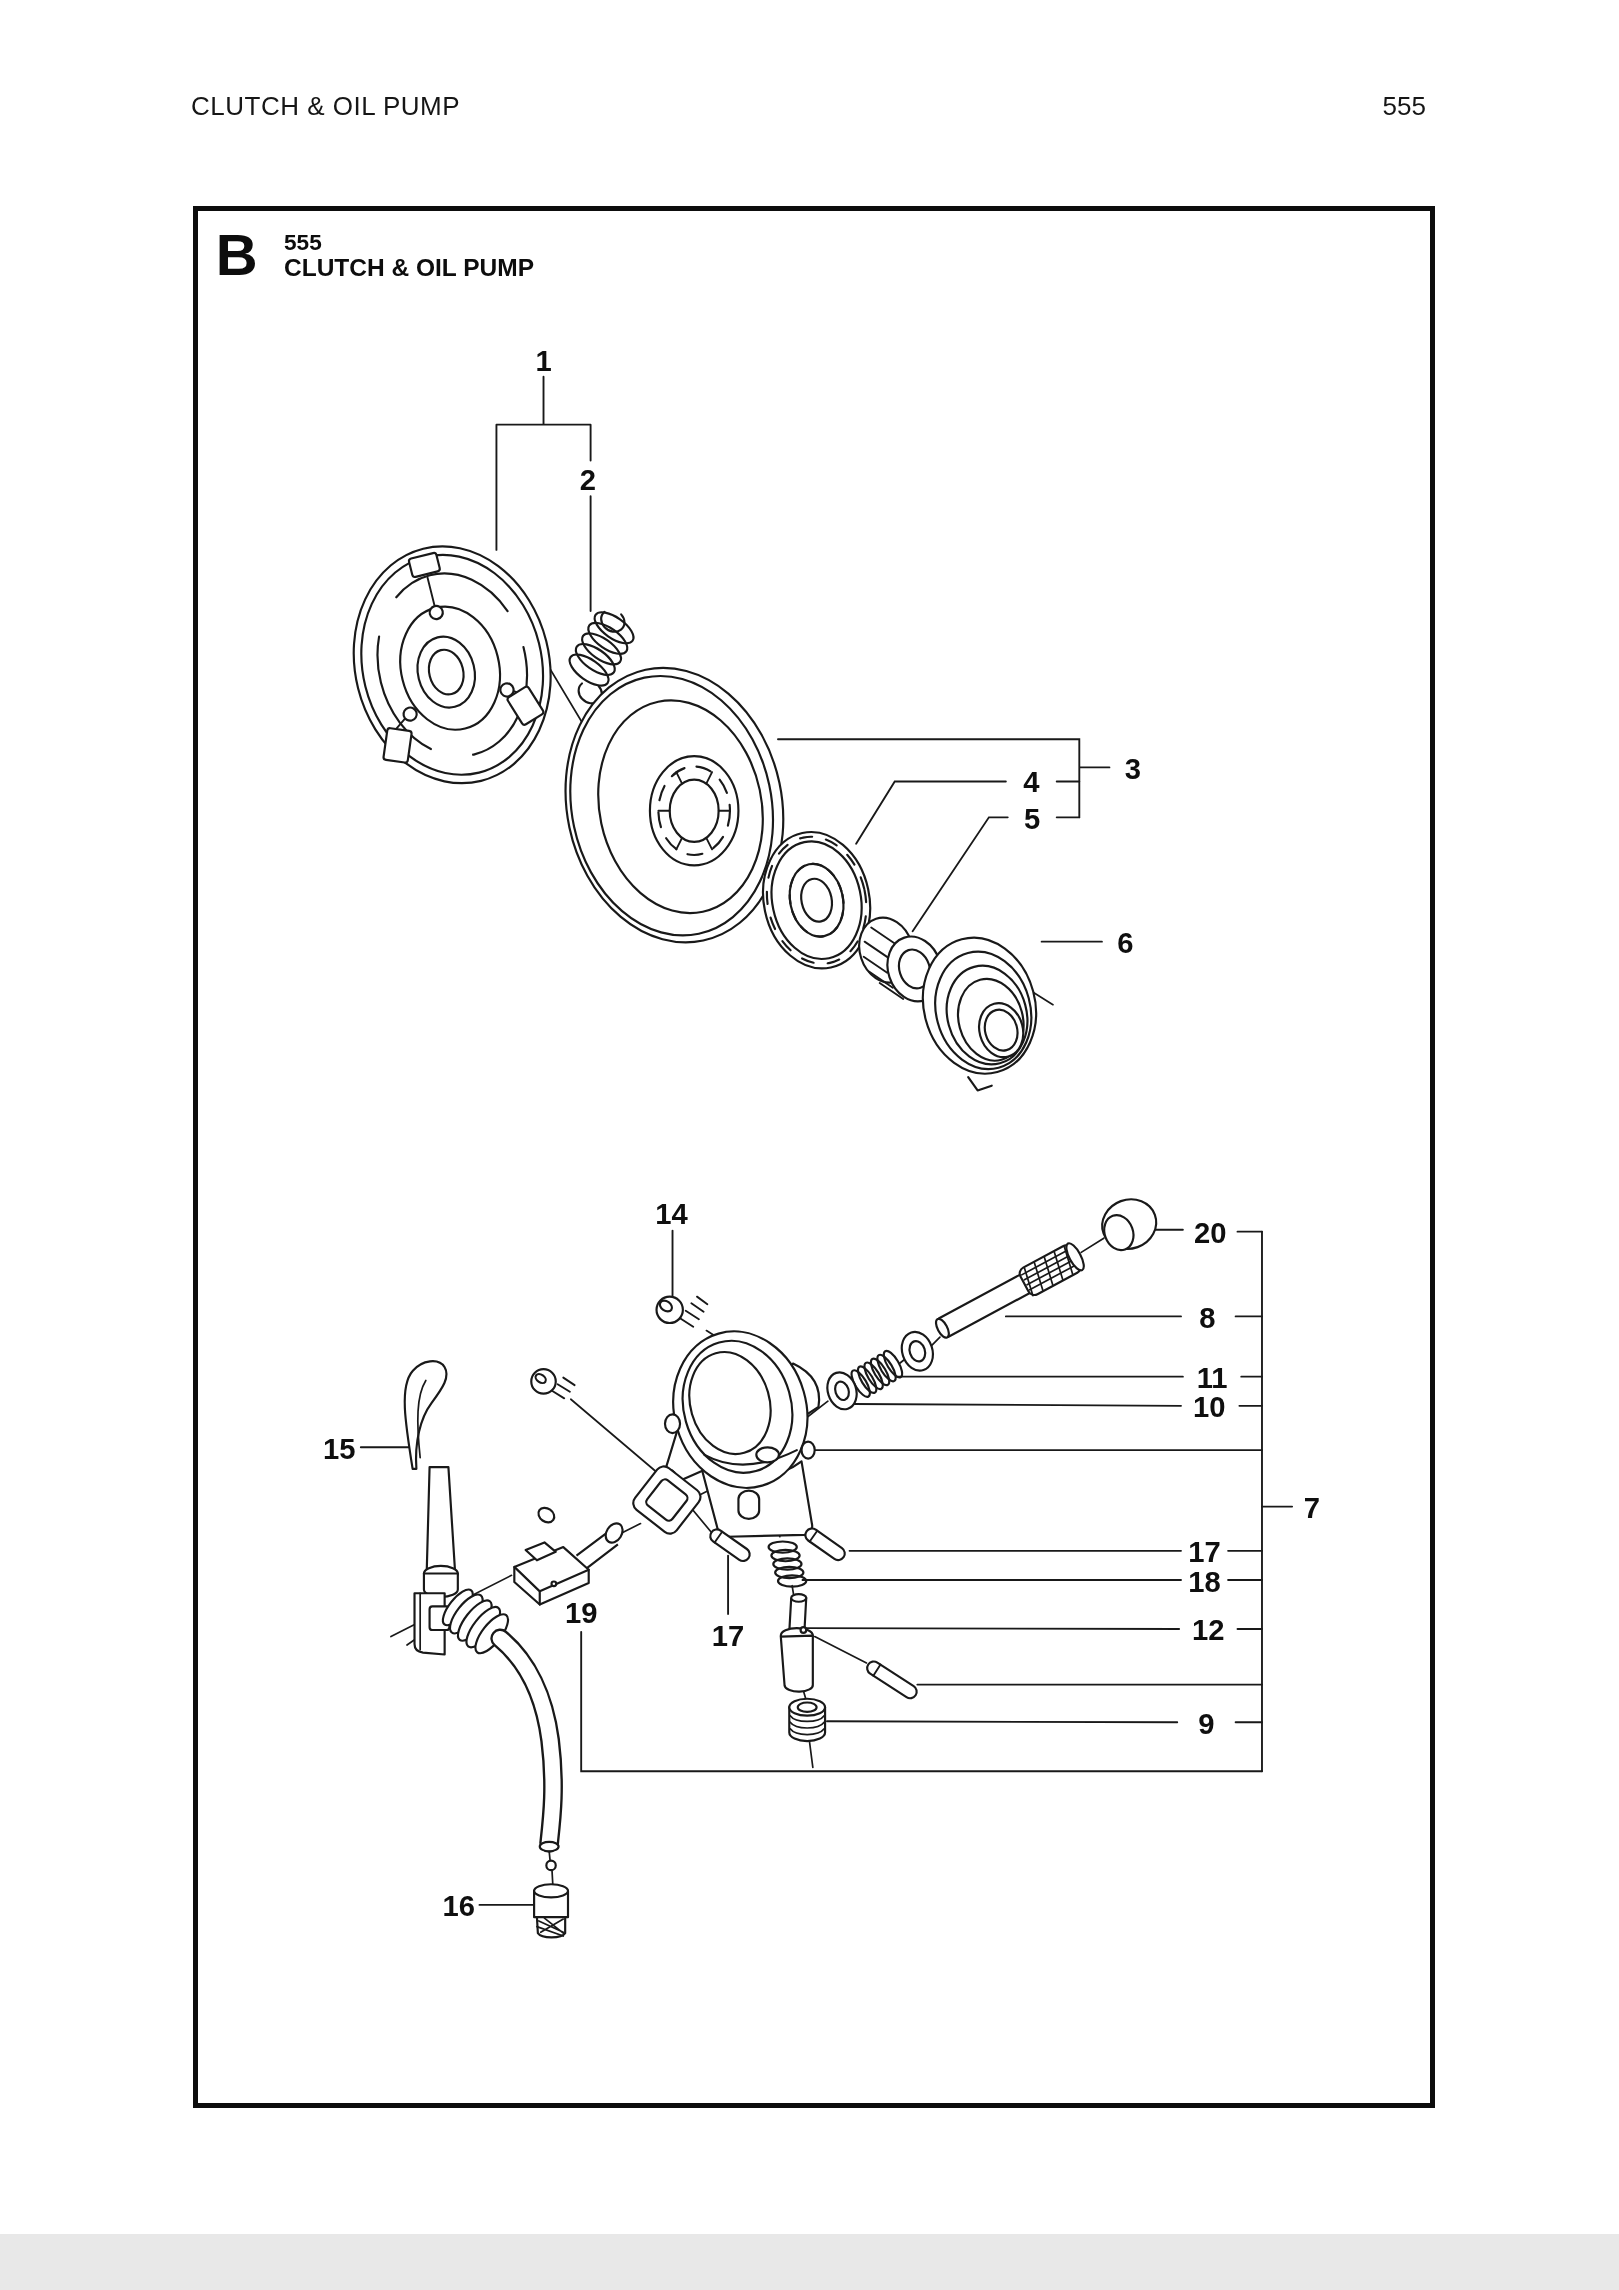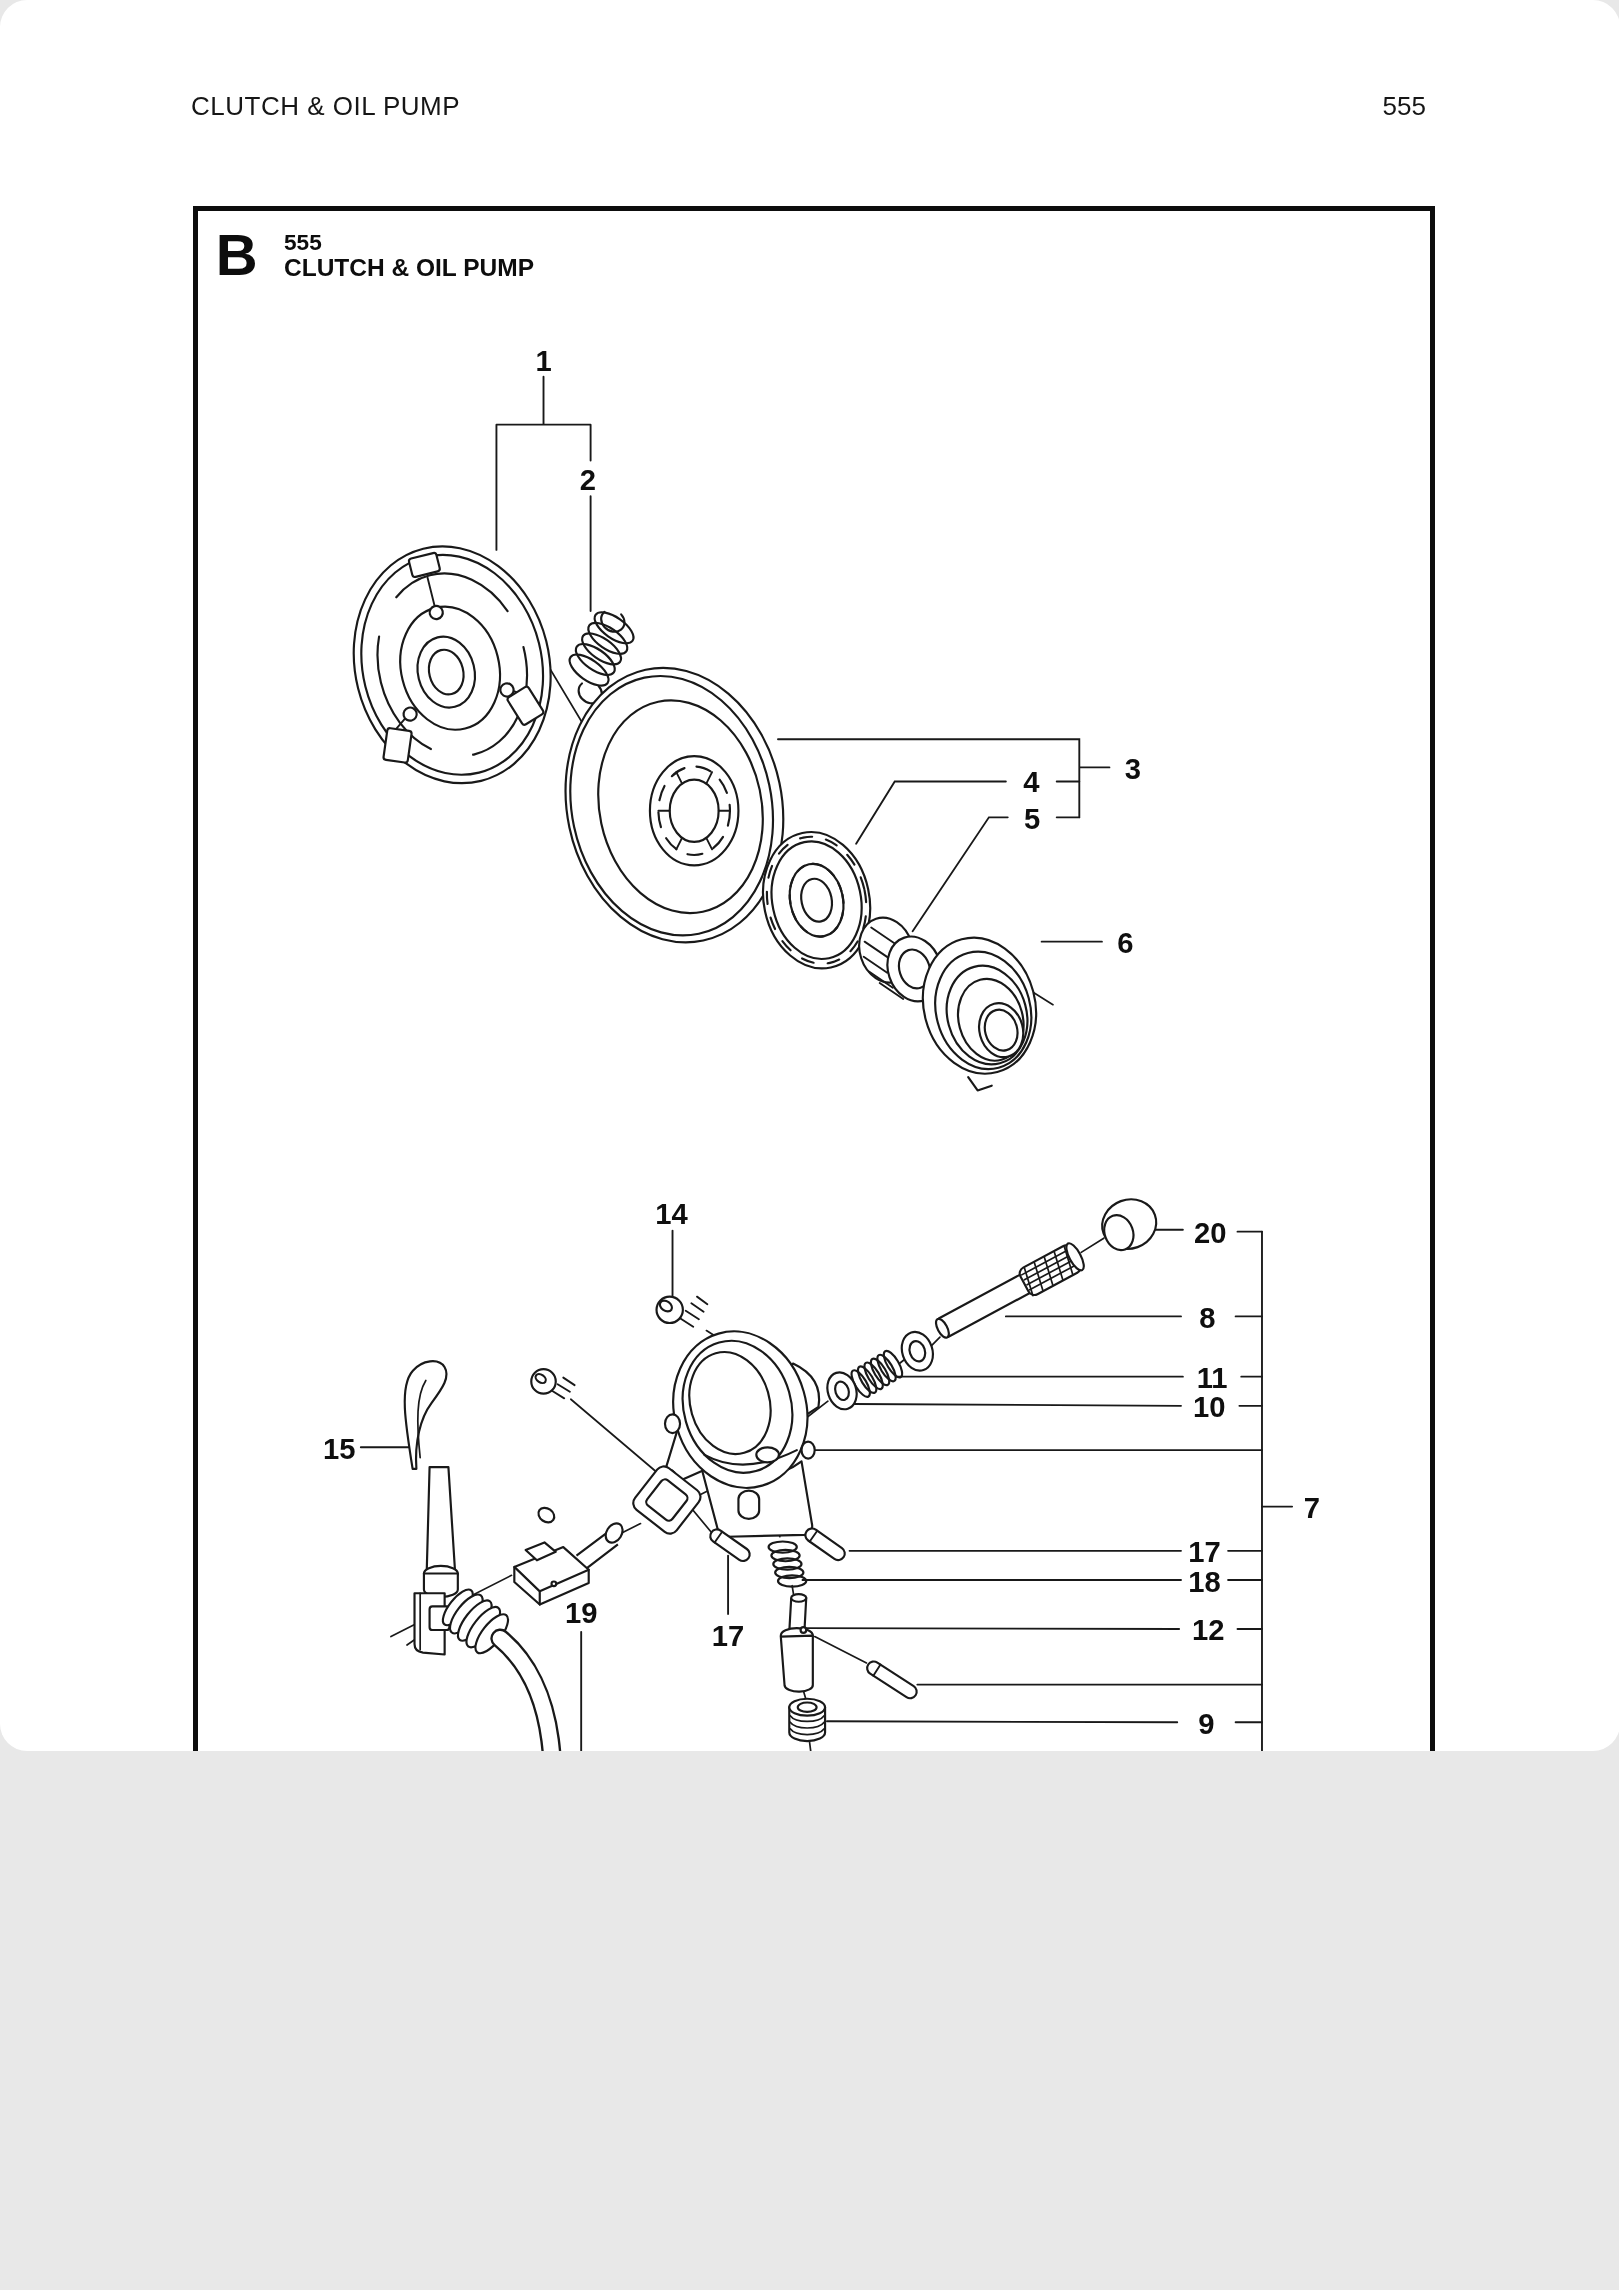--- a/index.html
+++ b/index.html
@@ -1,16 +1,16 @@
 <!DOCTYPE html>
 <html style="font-size:15px"><head>
 <meta charset="utf-8">
 <style>
   html,body{margin:0;padding:0;background:#e8e8e8;}
-  .page{position:relative;width:1620px;height:1751px;background:#ffffff;font-family:"Liberation Sans",sans-serif;overflow:hidden;border-radius:27px;}
+  .page{position:relative;width:1620px;height:2234px;background:#ffffff;font-family:"Liberation Sans",sans-serif;overflow:hidden;}
   .pg-header{position:absolute;top:91px;left:191px;right:194px;height:32px;}
   .pg-title{position:absolute;left:0;top:0;font-size:26px;letter-spacing:0.5px;color:#161616;}
   .pg-num{position:absolute;right:0;top:0;font-size:26px;color:#161616;}
   .panel{position:absolute;left:193px;top:206px;width:1232px;height:1892px;border:5.6px solid #0d0d0d;background:#fff;}
   .panel-head{position:absolute;left:13px;top:9.4px;}
   .sec-letter{position:absolute;left:4.7px;top:5.6px;font-size:58px;font-weight:bold;color:#0d0d0d;line-height:1;}
   .sec-model{position:absolute;left:73px;top:11.3px;font-size:22.6px;font-weight:bold;color:#0d0d0d;line-height:1;}
   .sec-title{position:absolute;left:73px;top:36px;font-size:24.5px;font-weight:bold;color:#0d0d0d;line-height:1;white-space:nowrap;}
   svg.art{position:absolute;left:0;top:0;}
   .ln{stroke:#191919;stroke-width:2;fill:none;stroke-linecap:round;}

